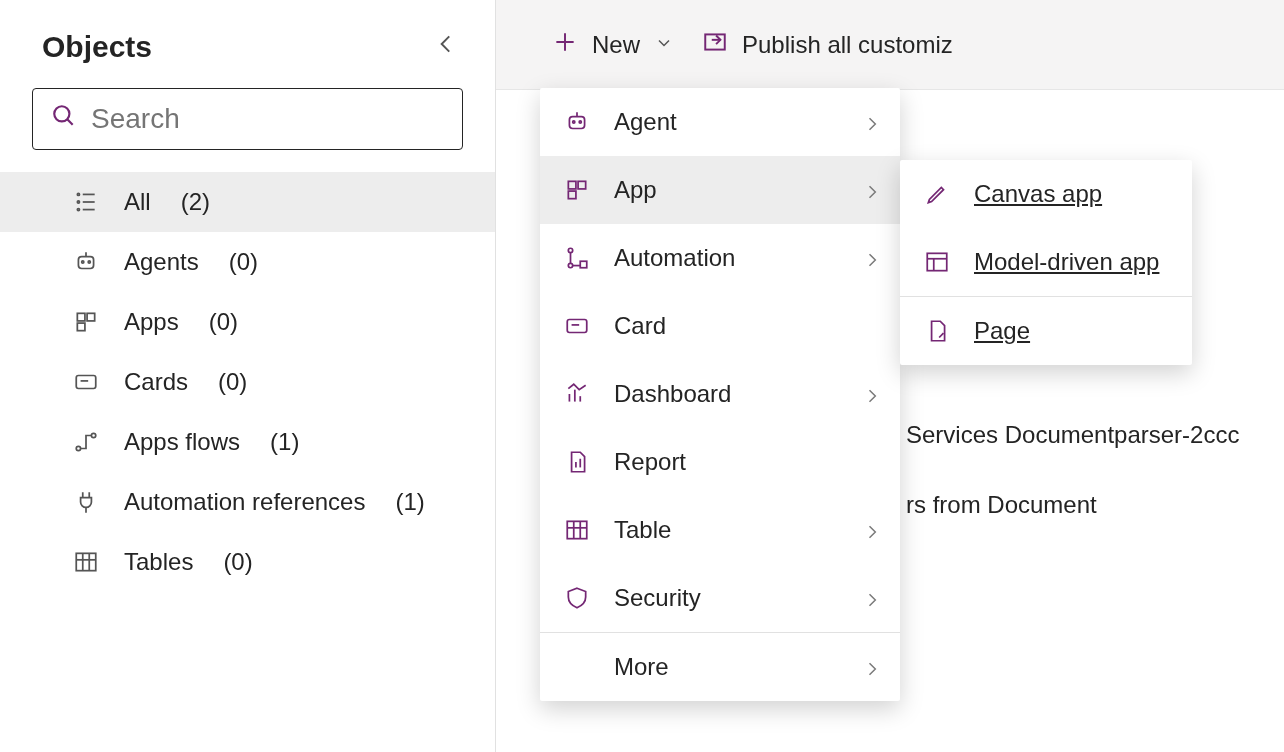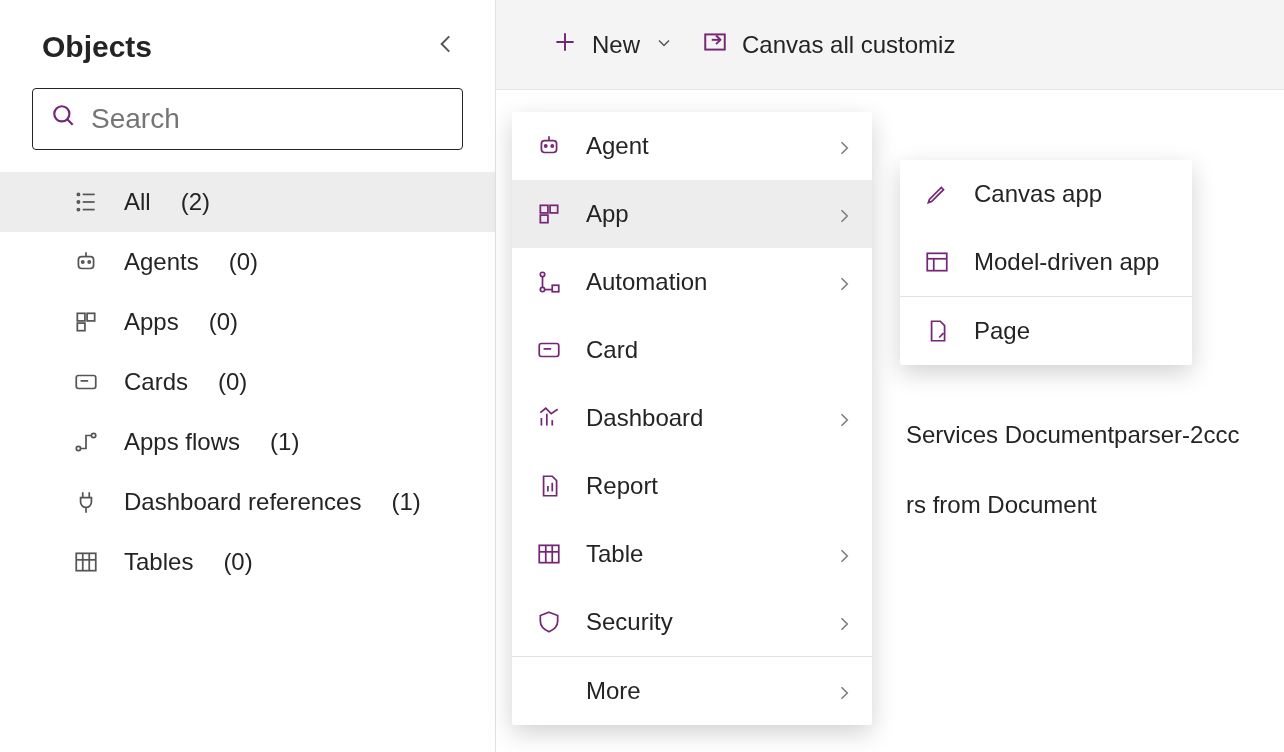--- a/index.html
+++ b/index.html
@@ -95,21 +95,21 @@
   .content-rows { padding-top: 310px; padding-left:410px; font-size:24px; line-height:2.9; }
 
   
   .menu {
     position:absolute;
     background:#fff;
     box-shadow: 0 8px 24px rgba(0,0,0,.18);
     border-radius:2px;
     z-index:10;
   }
-  .menu-primary { top: 88px; left: 512px; width: 360px; margin-top: 24px; }
+  .menu-primary { top: 88px; left: 540px; width: 360px; }
   .menu-item {
     display:flex;
     align-items:center;
     gap: 22px;
     padding: 20px 22px;
     font-size:24px;
     cursor:pointer;
     position:relative;
   }
   .menu-item.hovered { background:#ededed; }
@@ -118,21 +118,21 @@
   .menu-item.more-row .m-icn svg { visibility:hidden; }
   .sub-chevron {
     position:absolute;
     right:18px;
     top:50%;
     transform:translateY(-50%);
     width:20px; height:20px;
   }
   .sub-chevron svg { width:20px; height:20px; stroke:#7a7a7a; }
   .menu-divider { height:1px; background:#e1e1e1; }
-  .menu-sub { top: 160px; left: 900px; width: 292px; }
+  .menu-sub { top: 160px; left: 900px; width: 292px; text-decoration: underline; }
 </style>
 </head>
 <body>
 
 <div class="layout">
 
   <aside class="sidebar">
     <div class="sidebar-header">
       <div class="sidebar-title">Objects</div>
       <div class="collapse-btn">
@@ -213,21 +213,21 @@
       </div>
       <div class="nav-item">
         <span class="icn">
             <svg viewBox="0 0 24 24" stroke="#555" fill="none" stroke-width="1.6">
               <path d="M9 3v5"></path>
               <path d="M15 3v5"></path>
               <path d="M7 8h10v4a5 5 0 0 1-10 0z"></path>
               <line x1="12" y1="17" x2="12" y2="22"></line>
             </svg>
           </span>
-        <span>Dashboard references</span>
+        <span>Automation references</span>
         <span class="count">(1)</span>
       </div>
       <div class="nav-item">
         <span class="icn">
             <svg viewBox="0 0 24 24" stroke="#555" fill="none" stroke-width="1.6">
               <rect x="3" y="4" width="18" height="16"></rect>
               <line x1="3" y1="10" x2="21" y2="10"></line>
               <line x1="9" y1="4" x2="9" y2="20"></line>
               <line x1="15" y1="4" x2="15" y2="20"></line>
             </svg>
@@ -249,21 +249,21 @@
         <span class="chev"><svg viewBox="0 0 24 24" fill="none" stroke="#555" stroke-width="1.8">
               <polyline points="6 9 12 15 18 9"></polyline>
             </svg></span>
       </div>
       <div class="tb-btn">
         <span class="accent"><svg viewBox="0 0 24 24" fill="none" stroke-width="1.8">
               <rect x="3" y="5" width="18" height="14"></rect>
               <polyline points="13 9 17 13 13 17" transform="translate(0 -3)"></polyline>
               <line x1="9" y1="10" x2="17" y2="10"></line>
             </svg></span>
-        <span>Canvas all customiz</span>
+        <span>Publish all customiz</span>
       </div>
     </div>
 
     <div class="content-rows">
       <div>Services Documentparser-2ccc</div>
       <div>rs from Document</div>
     </div>
   </main>
 </div>
 

